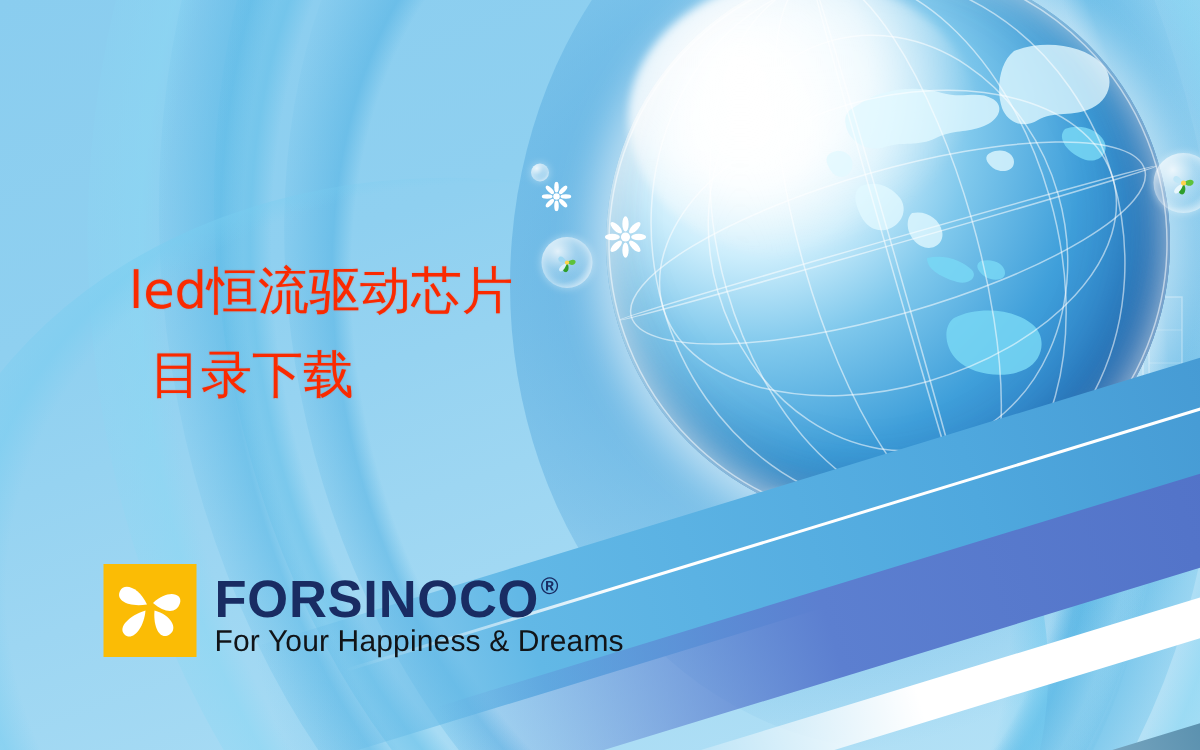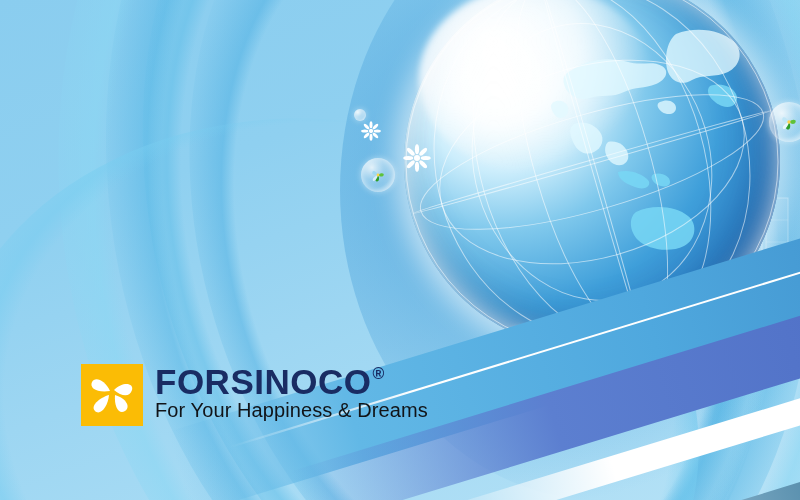--- a/index.html
+++ b/index.html
@@ -107,21 +107,21 @@
   #headline .ln{
     color:#FA2A00;
     font-family:"DejaVu Sans","Liberation Sans",sans-serif;
     font-size:34px;line-height:56px;font-weight:400;
     white-space:nowrap;
     text-shadow:0 0 1px rgba(250,42,0,.4);
   }
   #headline .ln2{padding-left:14px;}
 
   
-  #logo{position:absolute;left:69px;top:364px;display:flex;align-items:flex-start;z-index:20;margin-left:12px;}
+  #logo{position:absolute;left:69px;top:376px;display:flex;align-items:flex-end;z-index:20;}
   #logo-mark{width:62px;height:62px;background:#FBBC05;position:relative;flex:none;}
   #logo-mark svg{position:absolute;inset:0;}
   #logo-text{margin-left:12px;display:flex;flex-direction:column;justify-content:center;}
   #logo-word{
     color:#192C63;font-weight:bold;font-size:35px;line-height:36px;
     letter-spacing:.5px;font-family:"Liberation Sans","DejaVu Sans",sans-serif;
     display:flex;align-items:flex-start;
   }
   #logo-reg{font-size:16px;line-height:16px;margin-top:2px;margin-left:1px;}
   #logo-tag{
@@ -285,20 +285,24 @@
     </svg>
   </div>
 
   <div class="diag band-a"></div>
   <div class="diag band-b"></div>
   <div class="diag band-hair"></div>
   <div class="diag band-white"></div>
   <div class="diag band-dark"></div>
   <div class="diag band-white2"></div>
 
+  <div id="headline">
+    <div class="ln ln1">led恒流驱动芯片</div>
+    <div class="ln ln2">目录下载</div>
+  </div>
 
   <div id="logo">
     <div id="logo-mark">
       <svg viewBox="0 0 62 62">
         <g fill="#ffffff">
           <path d="M29 27 C24 16,14 12,11 18 C8 24,16 29,29 27 Z"></path>
           <path d="M33 26 C42 17,53 19,51 26 C49 33,41 33,33 26 Z"></path>
           <path d="M34 31 C45 34,50 43,44 47 C38 51,33 43,34 31 Z"></path>
           <path d="M28 31 C18 34,9 42,14 47 C19 52,27 43,28 31 Z"></path>
         </g>

